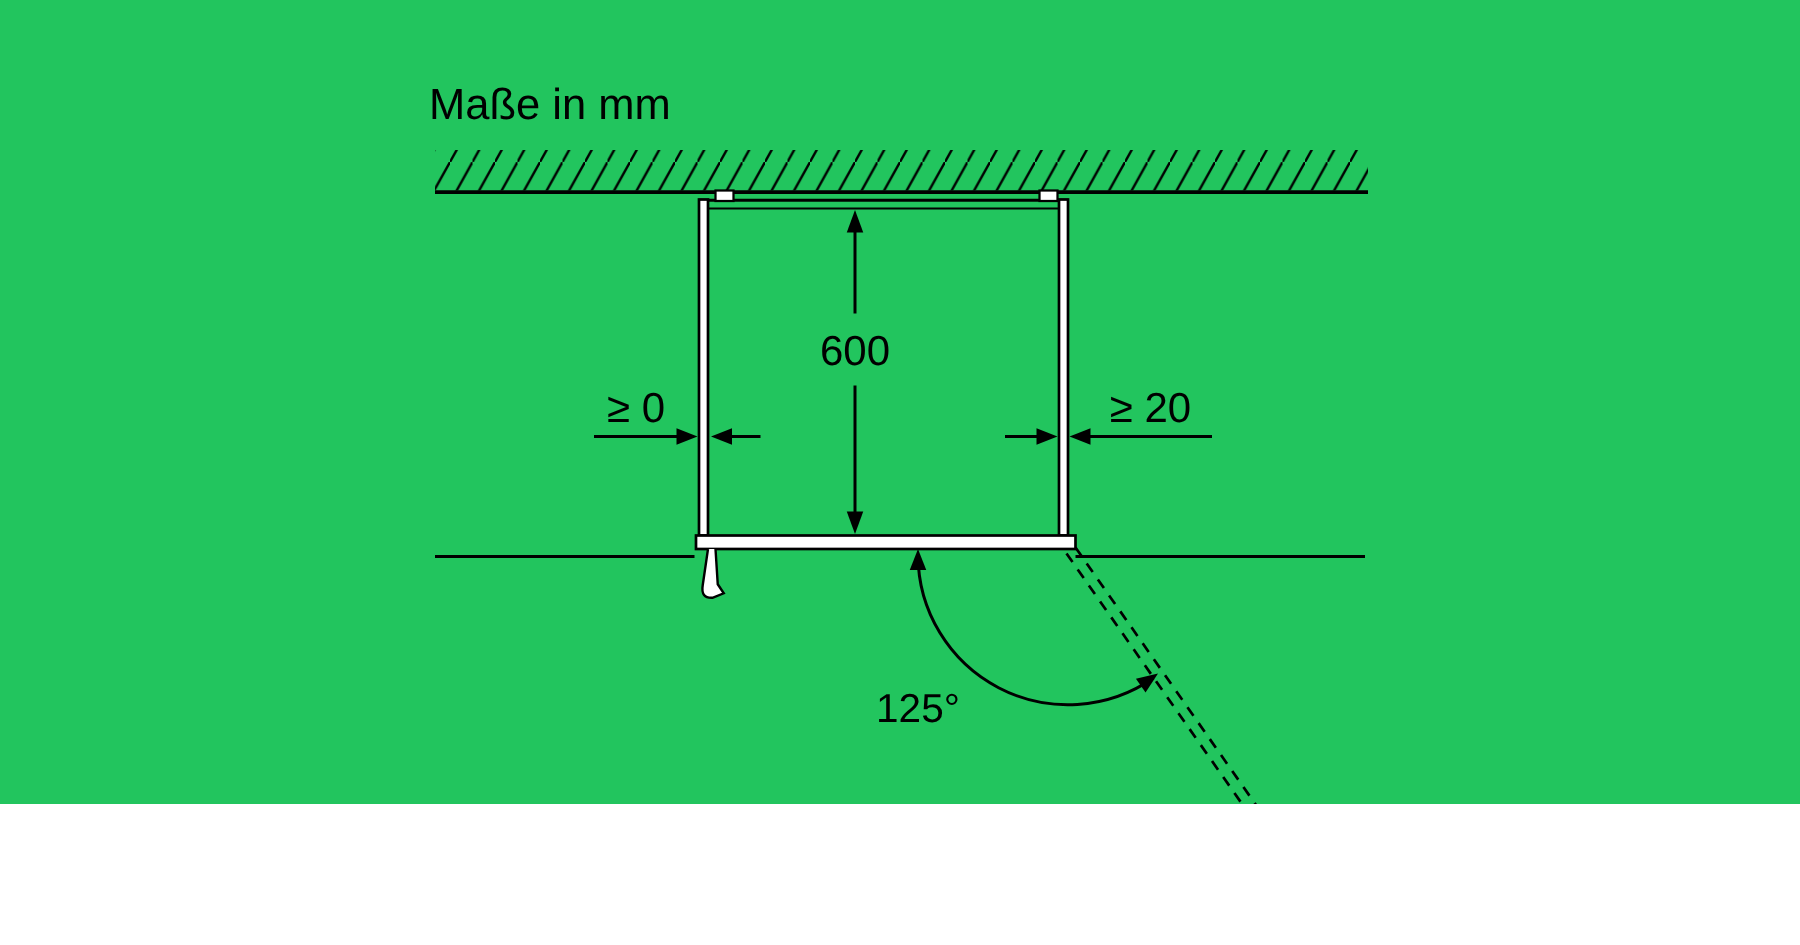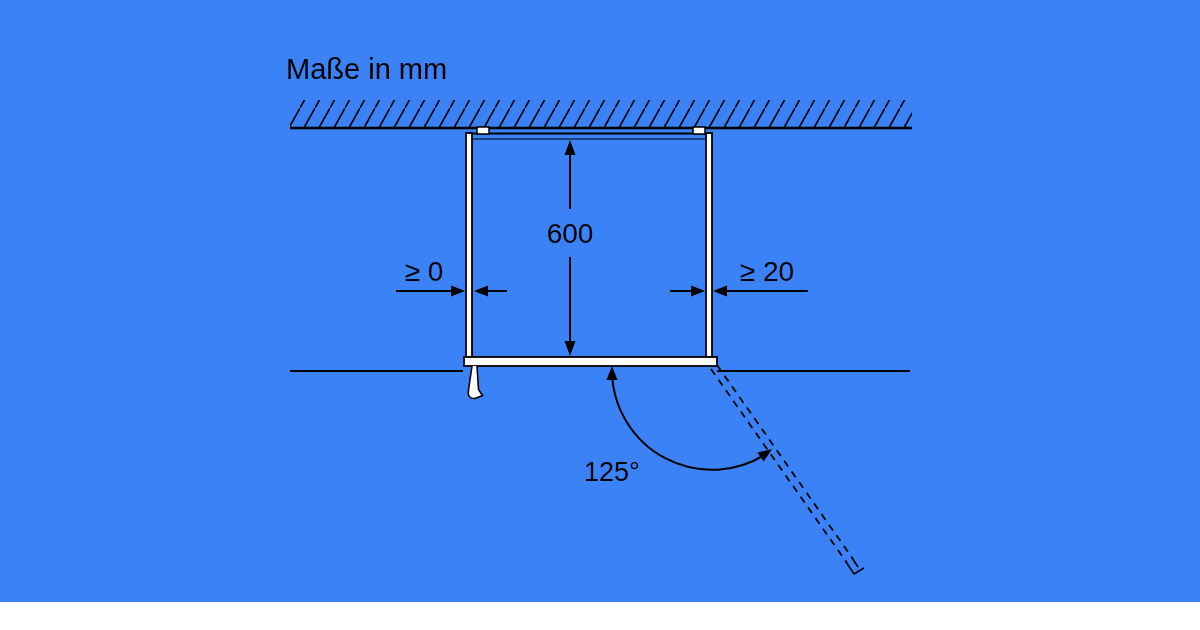--- a/index.html
+++ b/index.html
@@ -1,20 +1,20 @@
 <!DOCTYPE html>
 <html><head>
 <meta charset="utf-8">
 <style>
   html, body { margin: 0; padding: 0; background: #ffffff; }
   .stage {
     position: relative;
     width: 1200px;
-    height: 602px;
-    background: #3b82f6;
+    height: 536px;
+    background: #22c55e;
     overflow: hidden;
     font-family: "Liberation Sans", sans-serif;
   }
   svg text {
     font-family: "Liberation Sans", sans-serif;
     fill: #000000;
   }
   .t-title { font-size: 29px; }
   .t-dim   { font-size: 28px; }
   .t-angle { font-size: 27px; }

